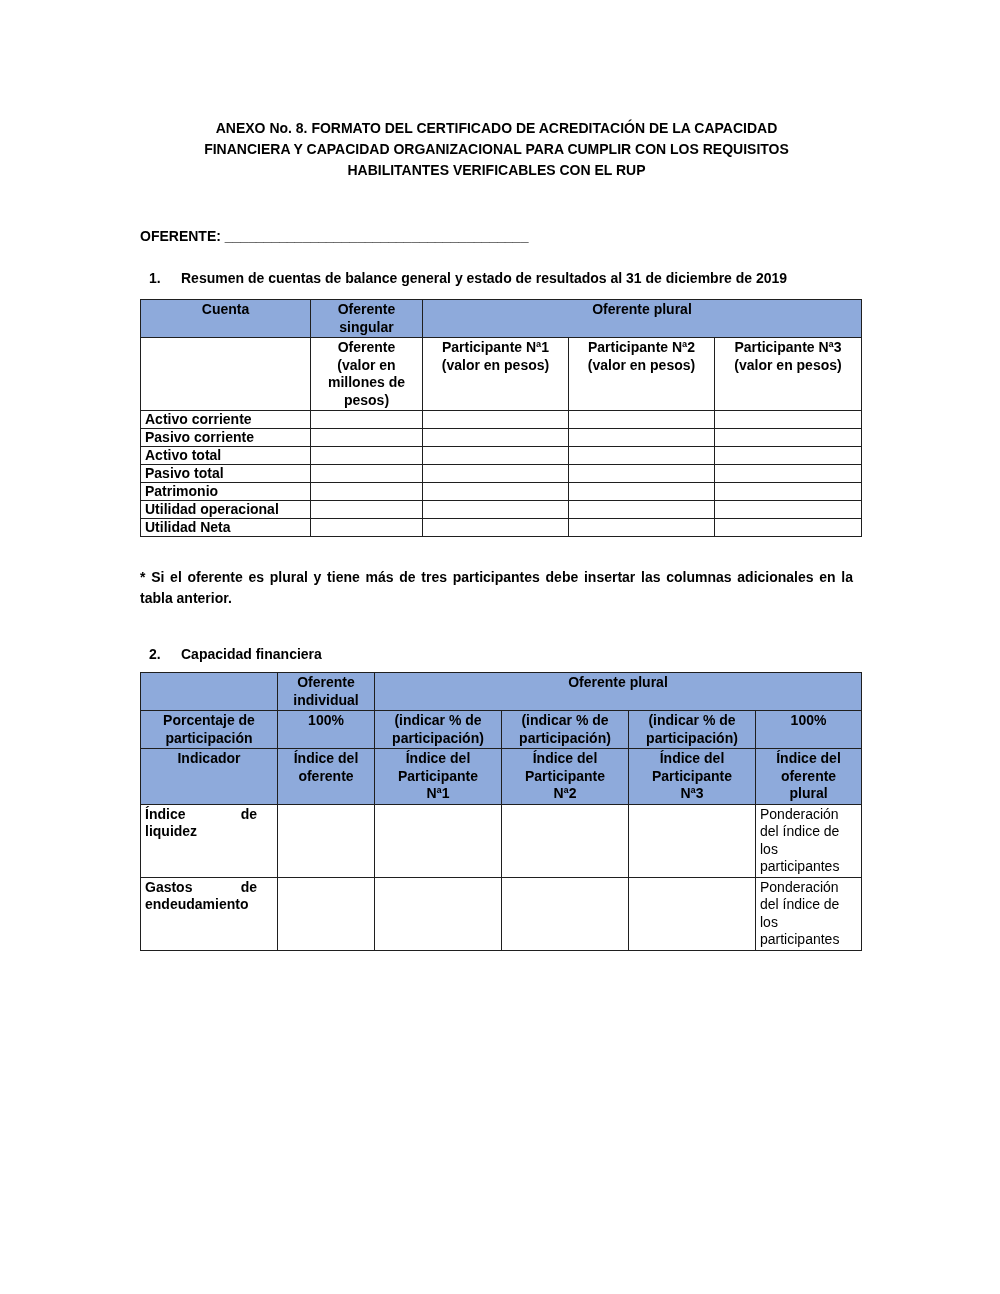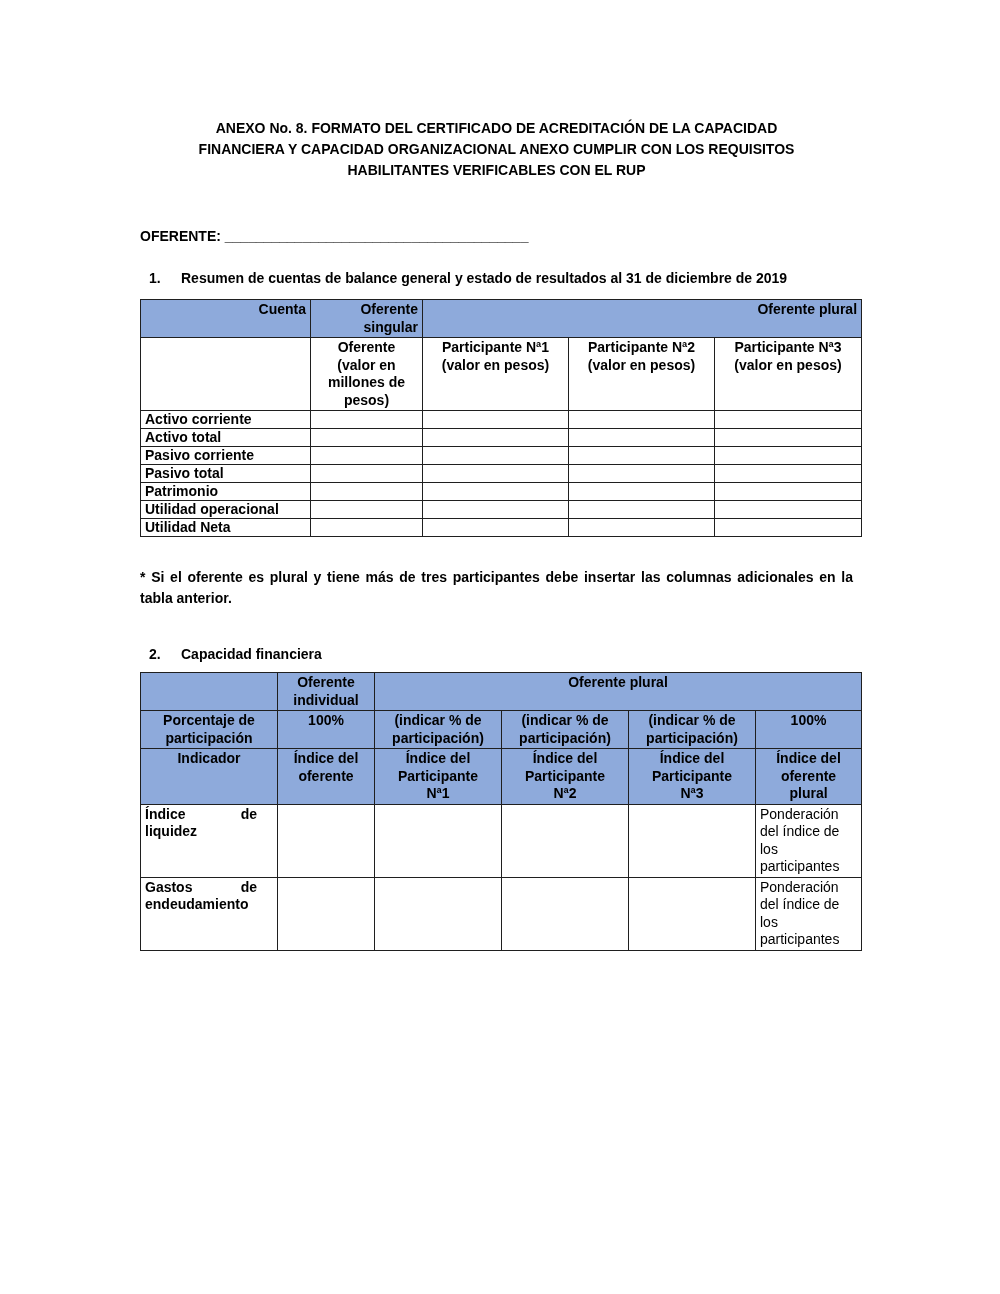--- a/index.html
+++ b/index.html
@@ -25,38 +25,38 @@
   table { border-collapse:collapse; table-layout:fixed; width:721px; font-size:14px; }
   td {
     border:1.5px solid var(--border);
     vertical-align:top; padding:1px 4px; line-height:17.5px;
     overflow:visible; word-spacing:normal;
   }
   .blue { background:var(--blue); }
   .c { text-align:center; }
   .t1 { margin-top:10px; }
   .t2 { margin-top:7px; }
-  .t1 tr.h1 td { height:35px;text-align:right; }
+  .t1 tr.h1 td { height:35px; }
   .t1 tr.h2 td { height:72px; padding:1px 9px;margin-left:45px; }
   .t1 tr.data td { height:18px; line-height:16px; padding-top:0; padding-bottom:0; }
   .t2 tr.h1 td { height:35px; padding:1px 12px;text-align:center; }
   .t2 tr.h2 td { height:36px; padding:1px 12px; }
   .t2 tr.h3 td { height:54px; padding:1px 12px; }
   .t2 tr.data td { height:72px; }
   .just { width:112px; text-align:justify; }
   .plain { font-weight:normal; padding-right:2px; }
 </style>
 </head>
 <body>
 
 <div class="page">
 
   <div class="title">
     <div>ANEXO No. 8. FORMATO DEL CERTIFICADO DE ACREDITACIÓN DE LA CAPACIDAD</div>
-    <div>FINANCIERA Y CAPACIDAD ORGANIZACIONAL ANEXO CUMPLIR CON LOS REQUISITOS</div>
+    <div>FINANCIERA Y CAPACIDAD ORGANIZACIONAL PARA CUMPLIR CON LOS REQUISITOS</div>
     <div>HABILITANTES VERIFICABLES CON EL RUP</div>
   </div>
 
   <div class="oferente">
     <span>OFERENTE:</span>
     <span class="blank">_______________________________________</span>
   </div>
 
   <div class="list-item li-1">
     <span class="num">1.</span>
@@ -85,28 +85,28 @@
       <td class="c">Participante Nª3 (valor en pesos)</td>
     </tr>
     <tr class="data">
       <td>Activo corriente</td>
       <td></td>
           <td></td>
           <td></td>
           <td></td>
     </tr>
     <tr class="data">
+      <td>Pasivo corriente</td>
+      <td></td>
+          <td></td>
+          <td></td>
+          <td></td>
+    </tr>
+    <tr class="data">
       <td>Activo total</td>
-      <td></td>
-          <td></td>
-          <td></td>
-          <td></td>
-    </tr>
-    <tr class="data">
-      <td>Pasivo corriente</td>
       <td></td>
           <td></td>
           <td></td>
           <td></td>
     </tr>
     <tr class="data">
       <td>Pasivo total</td>
       <td></td>
           <td></td>
           <td></td>

